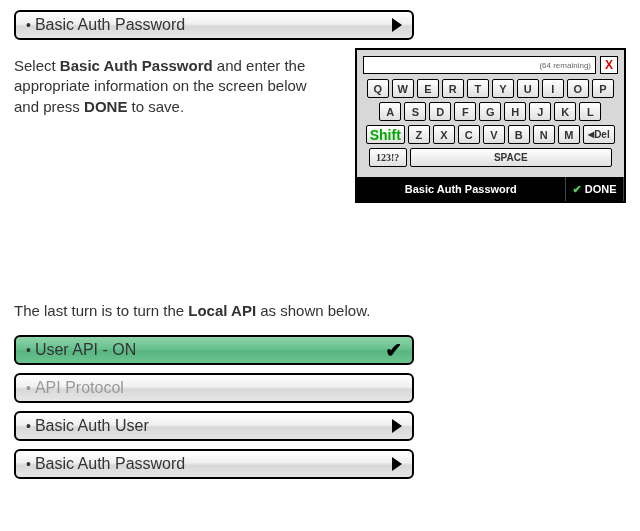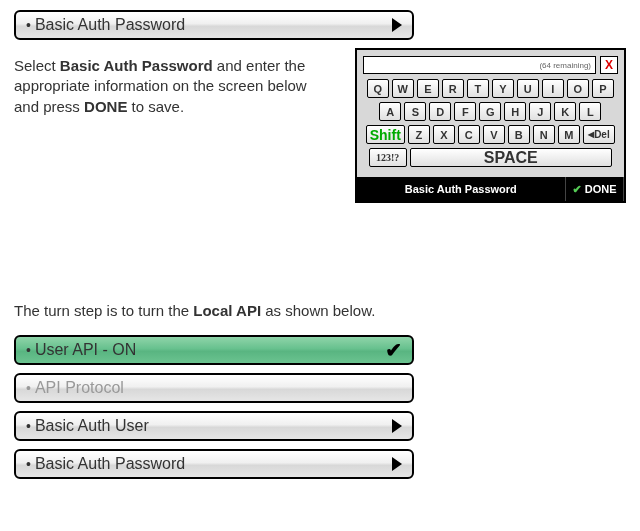--- a/index.html
+++ b/index.html
@@ -86,21 +86,21 @@
     border: 1px solid #000;
     border-radius: 2px;
     background: linear-gradient(#fff,#e0e0e0);
     display: flex; align-items: center; justify-content: center;
     font-size: 11px; font-weight: bold;
     padding: 0 3px;
   }
   .key.shift { color: #0a0; min-width: 34px; font-size:14px; }
   .key.del { min-width: 32px; font-size:10px; }
   .key.num { min-width: 38px; font-size:10px;font-family:Liberation Serif, serif; }
-  .key.space { flex: 1; font-size:16px; }
+  .key.space { flex: 1; font-size:10px; }
   .krow.r2 { padding: 0 12px; }
   .krow.r4 { padding: 0 6px; }
   .kbd-bottom {
     display: flex;
     background: #000;
     color: #fff;
     font-size: 11px;
     font-weight: bold;
     height: 24px;
   }
@@ -191,21 +191,21 @@
         <span class="tick">✔</span>
         <span>DONE</span>
       </div>
     </div>
   </div>
 </div>
 
 <div class="spacer"></div>
 
 <p class="instr" style="margin-bottom:14px;">
-  <span>The turn step is to turn the </span><b>Local API</b><span> as shown below.</span>
+  <span>The last turn is to turn the </span><b>Local API</b><span> as shown below.</span>
 </p>
 
 <div class="menu-btn green">
   <span class="label">
       <span class="bullet">•</span> 
       <span>User API  -  ON</span>
     </span>
   <span class="check">✔</span>
 </div>
 

